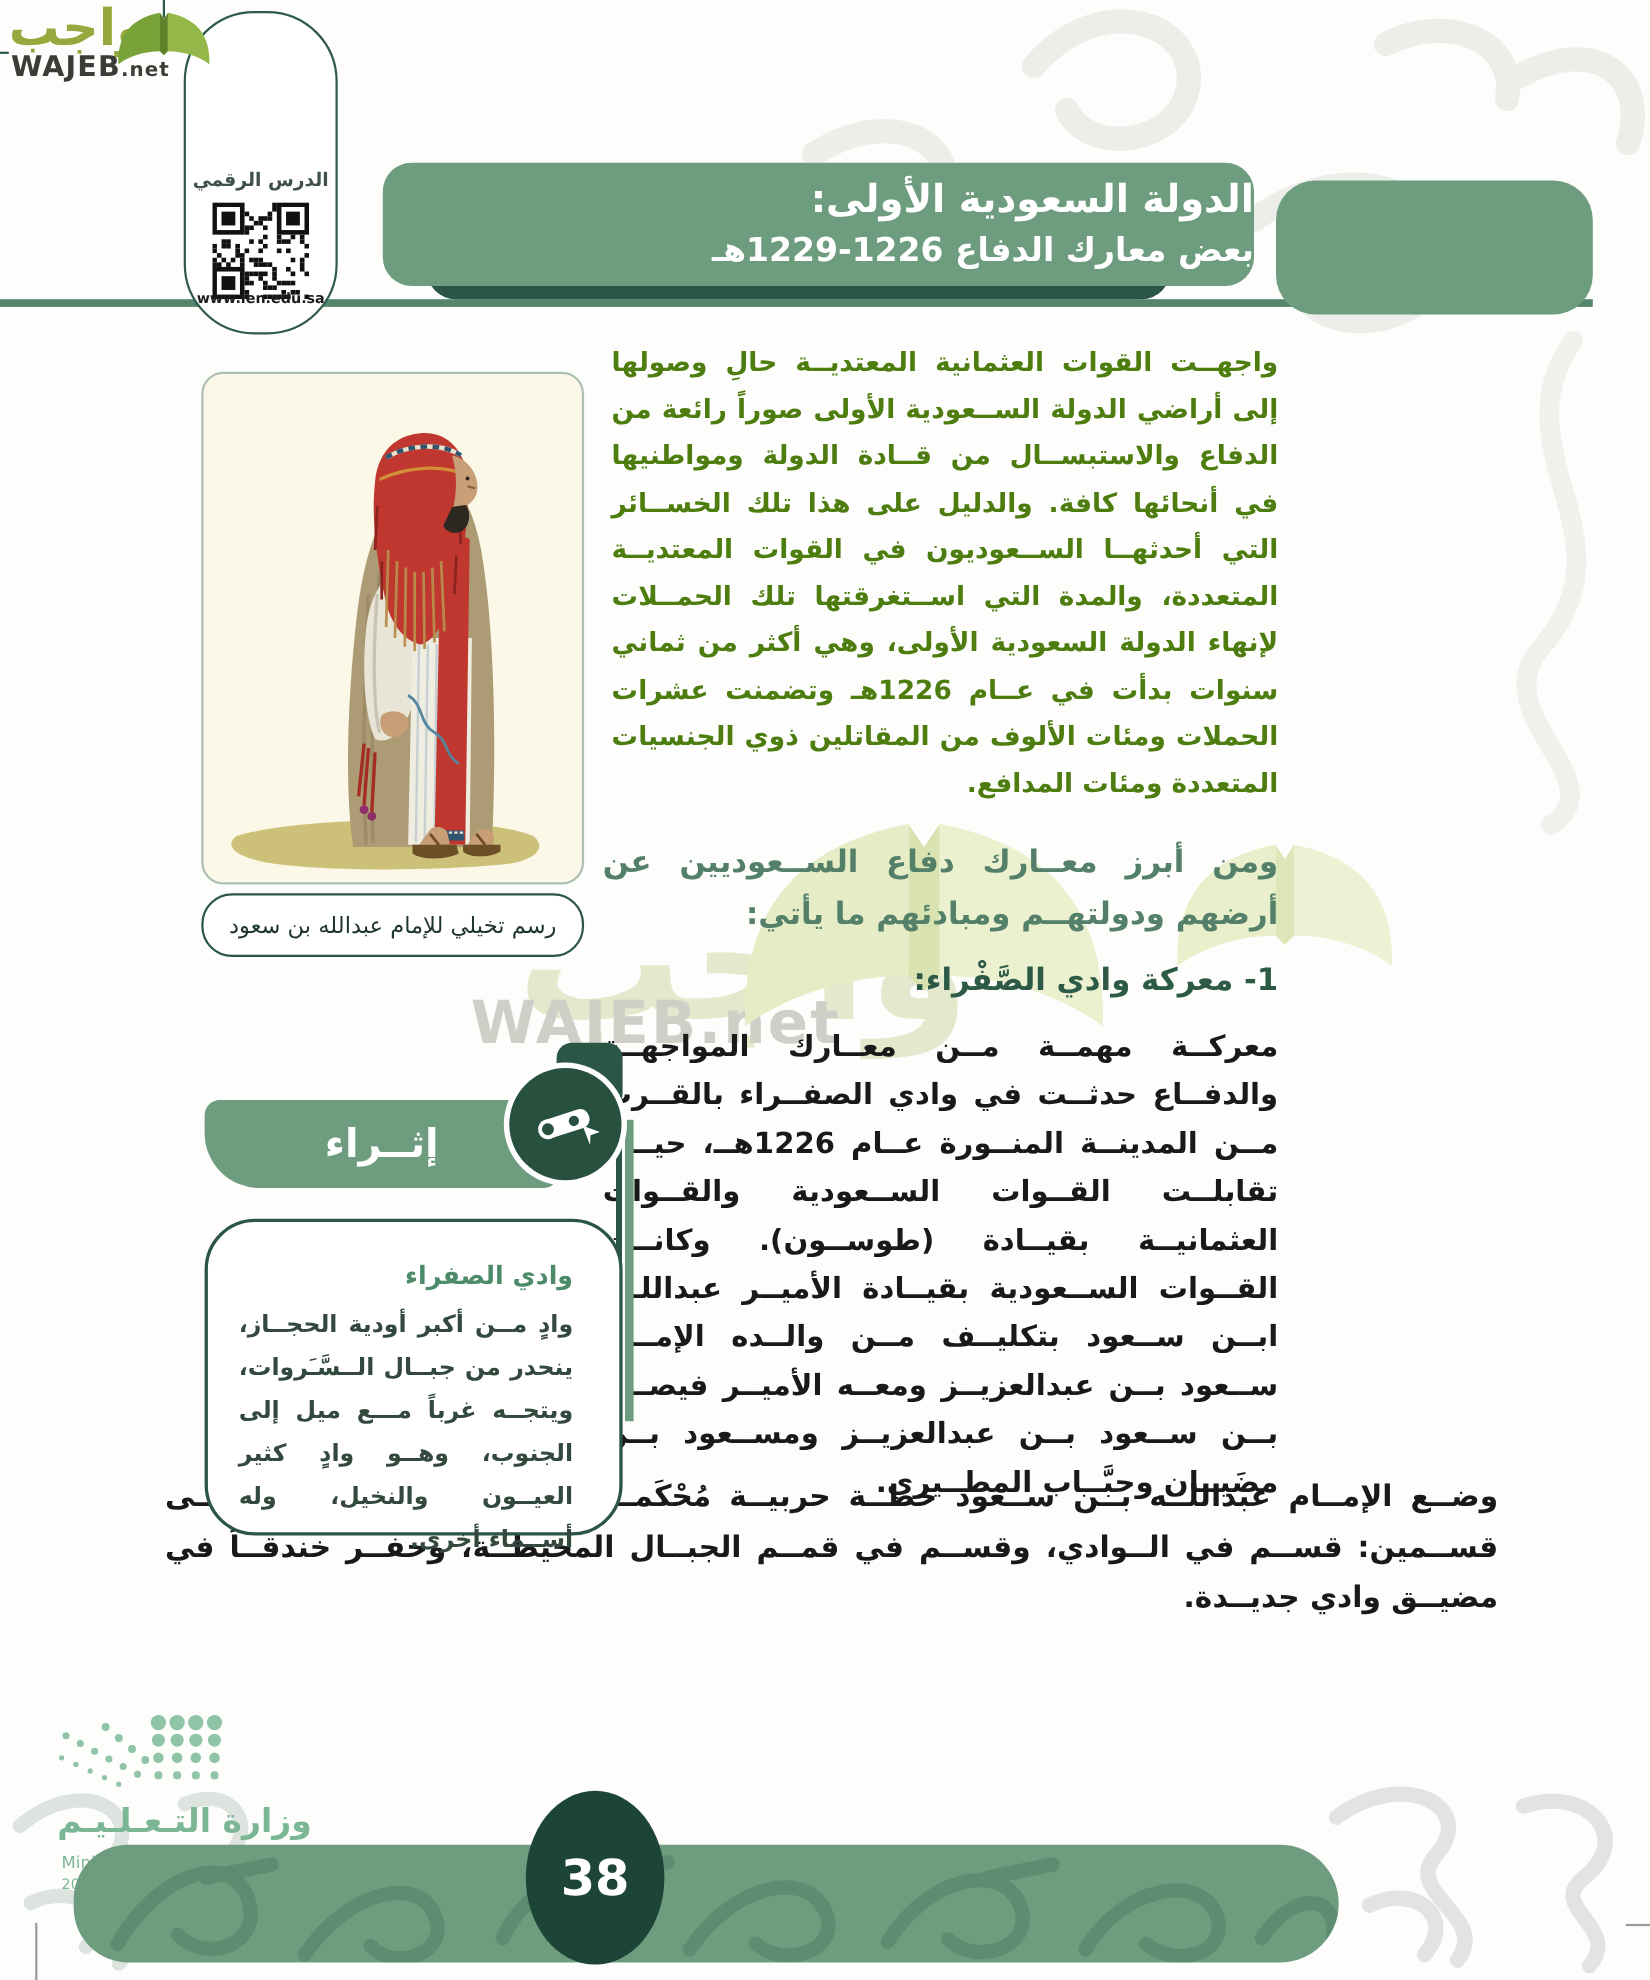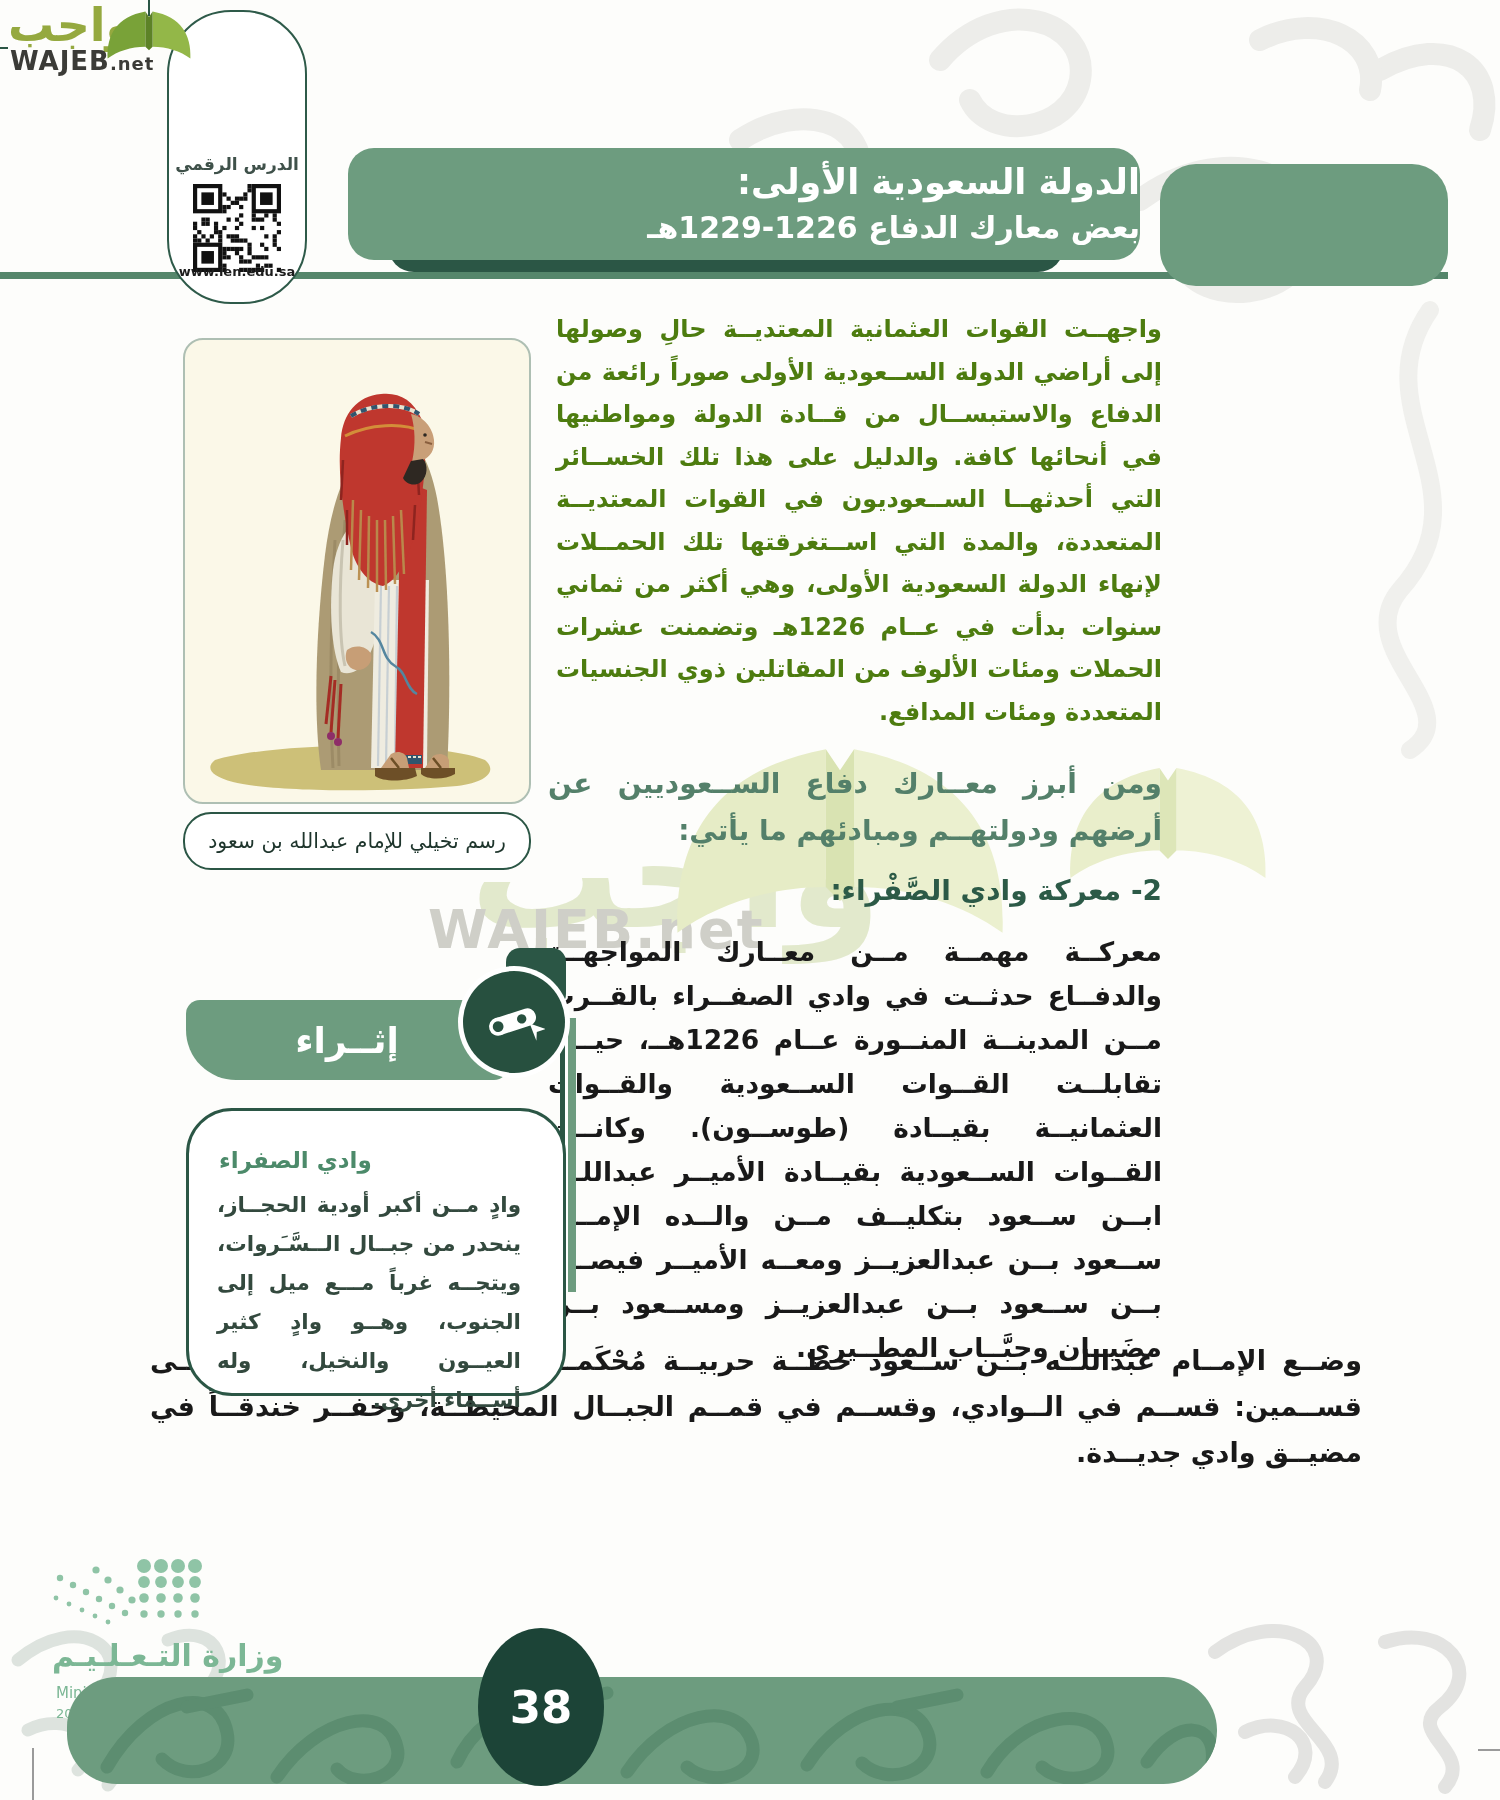--- a/index.html
+++ b/index.html
@@ -65,21 +65,21 @@
                  border-radius:14px 14px 14px 50px;z-index:3;display:flex;align-items:center;justify-content:center;
                  font-size:36px;font-weight:bold;color:#fff;direction:rtl;}
   .enrich-square{left:506px;top:948px;width:60px;height:60px;background:#2b5645;border-radius:14px;z-index:3;}
   .enrich-stem{left:560px;top:1018px;width:16px;height:274px;z-index:3;
                background:linear-gradient(90deg,#2b5645 0,#2b5645 5px,#ffffff 5px,#ffffff 8px,#6d9c7f 8px,#6d9c7f 16px);}
   .enrich-circle{left:458px;top:966px;width:112px;height:112px;border-radius:50%;background:#fff;z-index:4;}
   .enrich-circle .inner{position:absolute;left:5px;top:5px;width:102px;height:102px;border-radius:50%;
                         background:#27503f;display:flex;align-items:center;justify-content:center;}
   .enrich-box{left:186px;top:1108px;width:374px;height:282px;background:#fff;border:3px solid #2b5645;
               border-radius:46px;z-index:3;}
-  .enrich-box-title{margin:36px 42px 0 30px;font-size:23px;font-weight:bold;color:#4c8a6a;direction:rtl;text-align:left;}
+  .enrich-box-title{margin:36px 42px 0 30px;font-size:23px;font-weight:bold;color:#4c8a6a;direction:rtl;text-align:right;}
   .enrich-box-body{margin:12px 42px 0 28px;font-size:21.5px;font-weight:bold;color:#33493e;line-height:39px;}
 
   
   .ministry-ar{left:52px;top:1638px;font-size:30px;font-weight:bold;color:#7cb795;direction:rtl;z-index:3;}
   .ministry-en{left:56px;top:1684px;font-size:15px;color:#7cb795;z-index:3;}
   .ministry-yr{left:56px;top:1706px;font-size:13px;color:#7cb795;z-index:3;}
   .footer-band{left:67px;top:1677px;width:1150px;height:107px;background:#6d9c7f;
                border-radius:52px 56px 56px 52px;z-index:4;overflow:hidden;}
   .page-ellipse{left:478px;top:1628px;width:126px;height:158px;border-radius:50%;background:#1c4437;z-index:5;
                 display:flex;align-items:center;justify-content:center;font-size:45px;font-weight:bold;color:#fff;}
@@ -323,21 +323,21 @@
       <path d="M240,428 L248,416 C254,412 262,414 264,420 L264,428 Z" fill="#c79e76"></path>
       <path d="M190,428 L230,428 L232,436 C220,442 198,442 190,436 Z" fill="#6d4f27"></path>
       <path d="M236,428 L270,428 L270,434 C260,440 242,440 236,434 Z" fill="#6d4f27"></path>
       <path d="M206,418 L214,428 M248,418 L256,428" stroke="#6d4f27" stroke-width="2.5"></path>
     </svg>
   </div>
   <div class="abs figure-caption">رسم تخيلي للإمام عبدالله بن سعود</div>
 
   <div class="abs p1 ar-just">واجهــت القوات العثمانية المعتديــة حالِ وصولها إلى أراضي الدولة الســعودية الأولى صوراً رائعة من الدفاع والاستبســال من قــادة الدولة ومواطنيها في أنحائها كافة.  والدليل على هذا تلك الخســائر التي أحدثهــا الســعوديون في القوات المعتديــة المتعددة، والمدة التي اســتغرقتها تلك الحمــلات لإنهاء الدولة السعودية الأولى، وهي أكثر من ثماني سنوات بدأت في عــام 1226هـ وتضمنت عشرات الحملات ومئات الألوف من المقاتلين ذوي الجنسيات المتعددة ومئات المدافع.</div>
   <div class="abs lead ar-just">ومن أبرز معــارك دفاع الســعوديين عن أرضهم ودولتهــم ومبادئهم ما يأتي:</div>
-  <div class="abs h1">2- معركة وادي الصَّفْراء:</div>
+  <div class="abs h1">1- معركة وادي الصَّفْراء:</div>
   <div class="abs p2 ar-just">معركــة مهمــة مــن معــارك المواجهــة والدفــاع حدثــت في وادي الصفــراء بالقــرب مــن المدينــة المنــورة عــام 1226هــ، حيــث تقابلــت القــوات الســعودية والقــوات العثمانيــة بقيــادة (طوســون). وكانــت القــوات الســعودية بقيــادة الأميــر عبداللــه ابــن ســعود بتكليــف مــن والــده الإمــام ســعود بــن عبدالعزيــز ومعــه الأميــر فيصــل بــن ســعود بــن عبدالعزيــز ومســعود بــن مضَيــان وحبَّــاب المطــيري.</div>
   <div class="abs p3 ar-just">وضــع الإمــام عبداللــه بــن ســعود خطــة حربيــة مُحْكَمــة، حيــث قســم قواتــه إلــى قســمين: قســم في الــوادي، وقســم في قمــم الجبــال المحيطــة، وحفــر خندقــاً في مضيــق وادي جديــدة.</div>
 
   <div class="abs enrich-square"></div>
   <div class="abs enrich-banner">إثــراء</div>
   <div class="abs enrich-stem"></div>
   <div class="abs enrich-circle">
     <div class="inner">
       <svg width="62" height="62" viewBox="0 0 60 60">
         <g transform="rotate(-18 30 30)">

